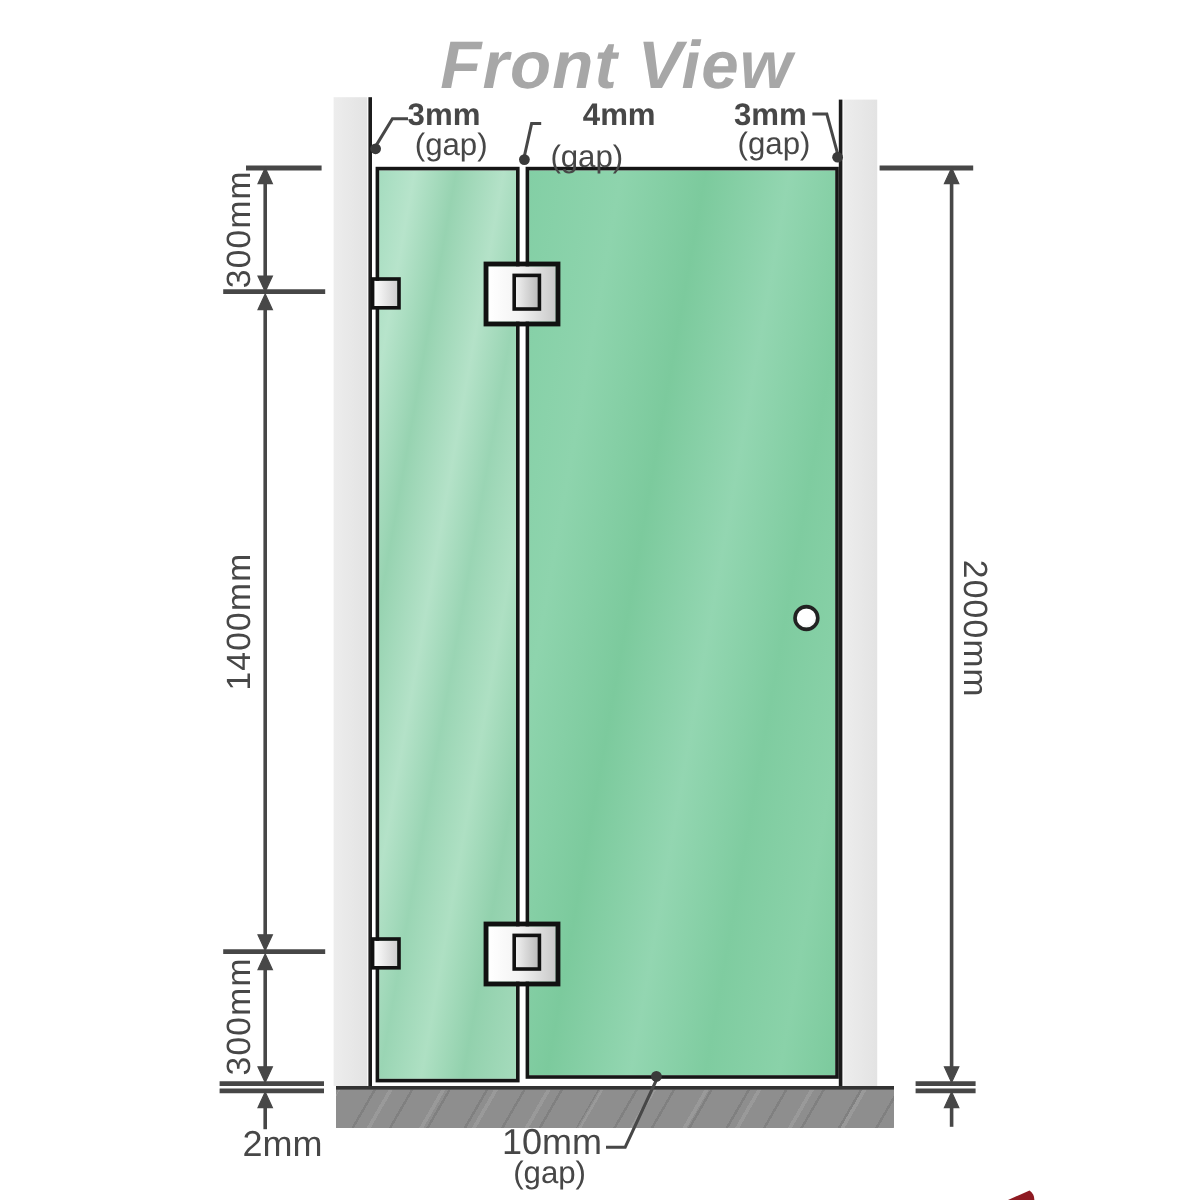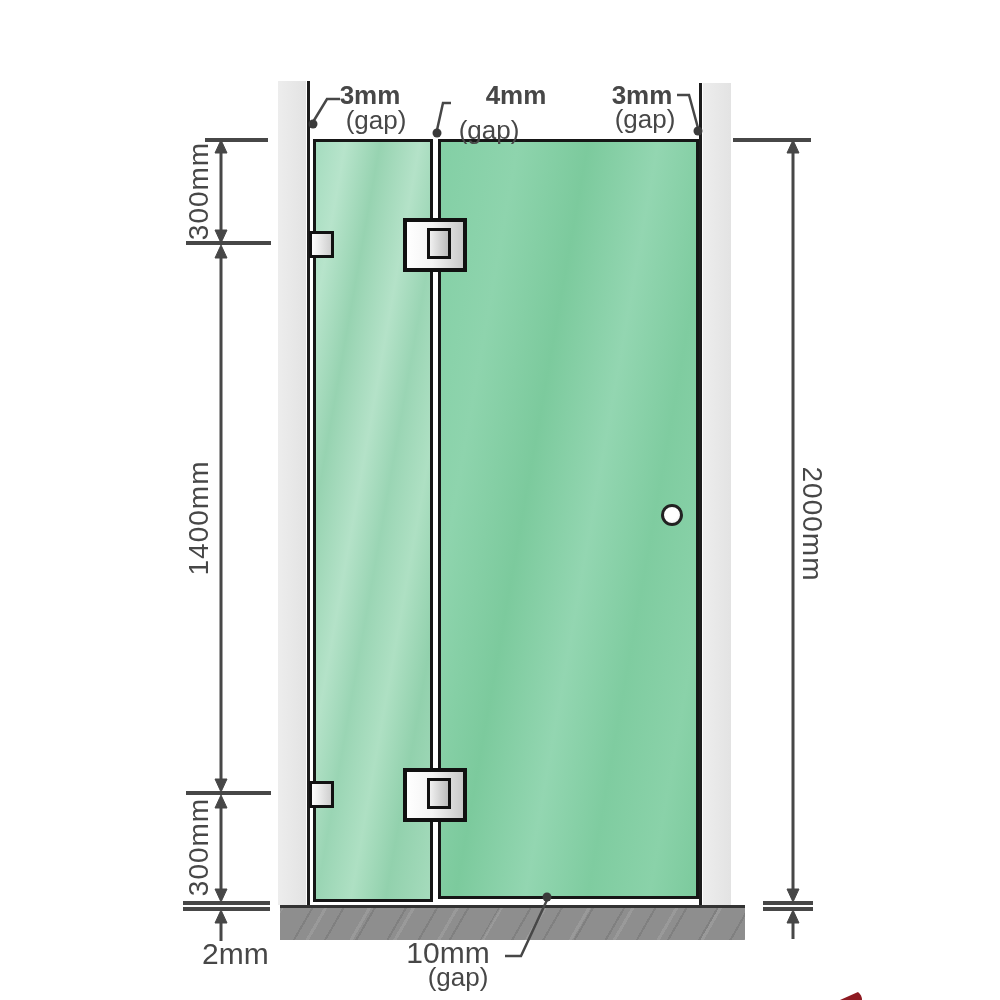--- a/index.html
+++ b/index.html
@@ -31,20 +31,21 @@
   .hingepin{position:absolute;width:18px;height:25px;border:3px solid #111111;
             background:linear-gradient(90deg,#f0f0f0,#bdbdbd);}
   .knob{position:absolute;width:16px;height:16px;border:3px solid #222222;border-radius:50%;
         background:radial-gradient(circle at 40% 35%,#ffffff 55%,#e6e6e6);}
 </style>
 </head>
 <body>
 
 <div id="canvas">
 
+  <div class="title">Front View</div>
 
   <div class="channel" style="left:278px;top:81px;height:824px;"></div>
   <div class="wline" style="left:307px;top:81px;height:824px;"></div>
   <div class="channel" style="left:703px;top:83px;height:822px;"></div>
   <div class="wline" style="left:699px;top:83px;height:822px;"></div>
 
   <div class="floor" style="left:280px;top:905px;width:465px;height:32px;"></div>
 
   <div class="glass glass-left" style="left:313px;top:139px;width:114px;height:757px;"></div>
   <div class="glass glass-right" style="left:438px;top:139px;width:255px;height:754px;"></div>
@@ -134,16 +135,16 @@
   <div class="lbl c gapv" style="left:642px;top:82px;">3mm</div>
   <div class="lbl c gapn" style="left:645px;top:106px;">(gap)</div>
 
   <div class="lbl dimv rot-l" style="left:199px;top:191px;">300mm</div>
   <div class="lbl dimv rot-l" style="left:199px;top:518px;">1400mm</div>
   <div class="lbl dimv rot-l" style="left:199px;top:847px;">300mm</div>
 
   <div class="lbl dimv rot-r" style="left:812px;top:524px;">2000mm</div>
 
   <div class="lbl bigv" style="left:202px;top:939px;">2mm</div>
-  <div class="lbl c bigv" style="left:448px;top:938px;">10mm</div>
+  <div class="lbl c bigv" style="left:460px;top:938px;">10mm</div>
   <div class="lbl c gapn" style="left:458px;top:964px;">(gap)</div>
 
 </div>
 
 </body></html>

